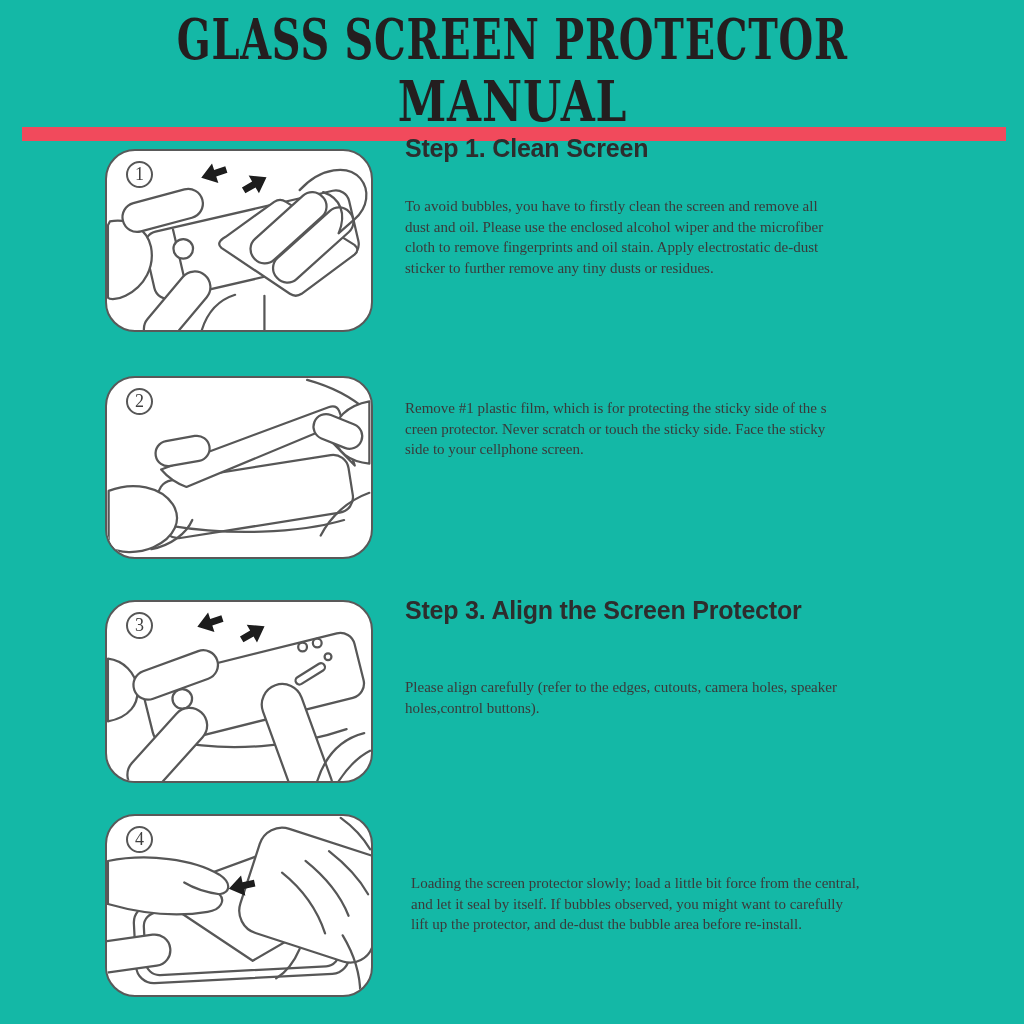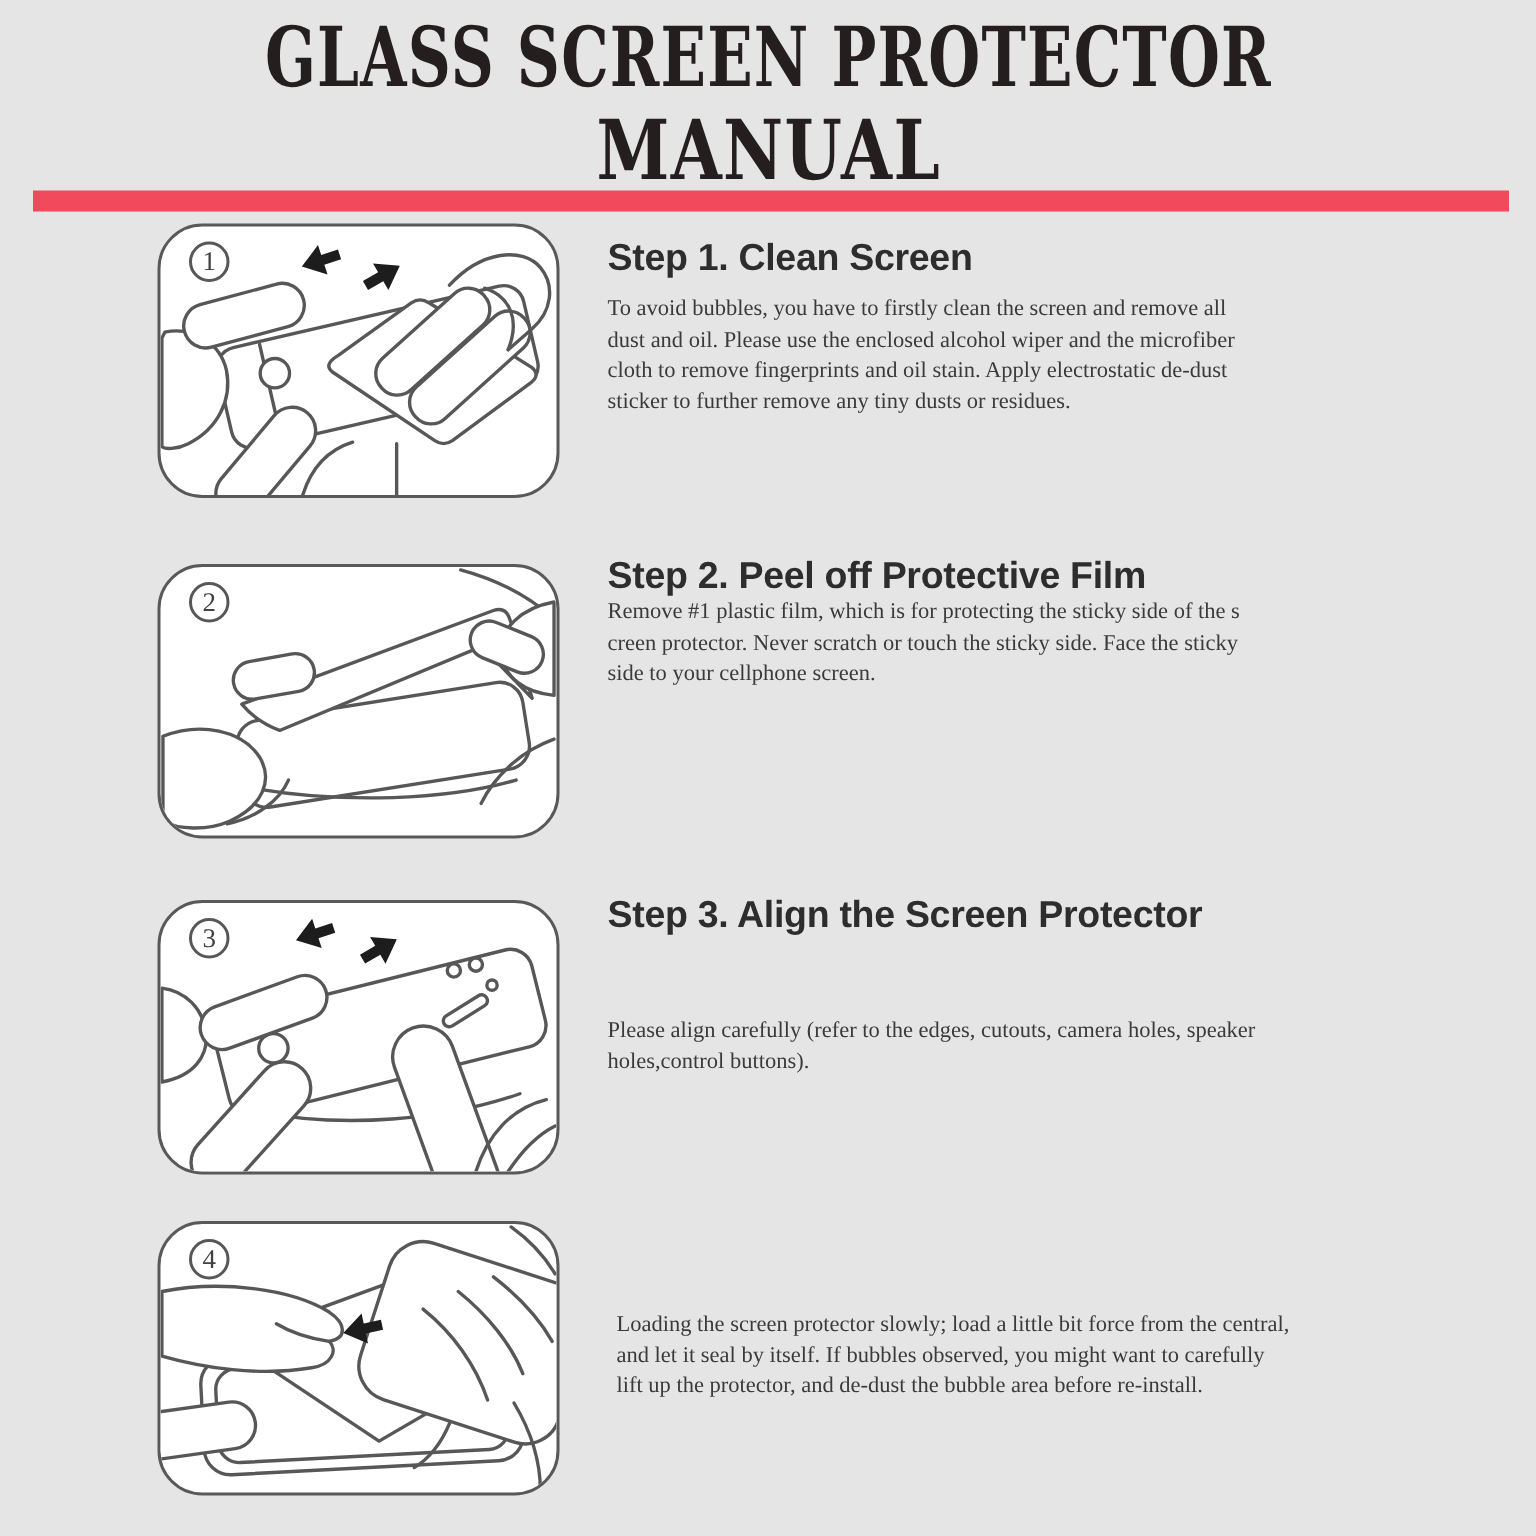--- a/index.html
+++ b/index.html
@@ -1,19 +1,19 @@
 <!DOCTYPE html>
 <html><head>
 <meta charset="utf-8">
 <style>
   * { margin:0; padding:0; box-sizing:border-box; }
   html,body { background:#ffffff; }
   .page {
     position:relative; width:1024px; height:1024px;
-    background:#e5e5e5; overflow:hidden;
+    background:#14b8a6; overflow:hidden;
     font-family:"Liberation Sans", sans-serif;
     padding-left:16px;
   }
 
   
   .title-row { position:absolute; left:0; width:100%; text-align:center; }
   #title1 { top:10px; }
   #title2 { top:72px; }
   .title-text {
     display:inline-block;
@@ -59,21 +59,21 @@
     z-index:3;
   }
 
   .step-heading {
     position:absolute; left:405px;
     font-family:"Liberation Sans", sans-serif;
     font-weight:700; font-size:25px; line-height:30px;
     color:#2d2d2d; letter-spacing:-0.2px;
     white-space:nowrap;
   }
-  #heading1 { top:157px; }
+  #heading1 { top:133px; }
   #heading2 { top:369px; }
   #heading3 { top:595px; }
   #heading4 { top:809px; }
 
   .step-body {
     position:absolute; left:405px; width:585px;
     font-family:"Liberation Serif", serif;
     font-size:15px; line-height:20.5px;
     color:#3a3a3a;
     white-space:pre;
@@ -166,21 +166,20 @@
         <g transform="rotate(-10 76 75)">
             <rect class="wh" x="48" y="62" width="56" height="26" rx="13"></rect>
           </g>
         <path class="wh" d="M0,116 C 26,106 54,112 66,130 C 76,146 68,164 46,174 C 30,181 10,180 0,174 Z"></path>
         <path class="ln" d="M44,176 C 64,172 80,160 86,146"></path>
       </g>
       <path class="ln" d="M268,118 C 246,126 228,142 218,162"></path>
     </svg>
     <div class="badge">2</div>
   </div>
-  <h2 class="step-heading" id="heading2">Step 2. Peel off Protective Film</h2>
   <p class="step-body" id="body2">Remove #1 plastic film, which is for protecting the sticky side of the s
 creen protector. Never scratch or touch the sticky side. Face the sticky
 side to your cellphone screen.</p>
 
   <div class="panel" id="panel3">
     <svg class="illu" viewBox="0 0 268 183">
       <g>
         <g transform="rotate(-14 150 88)">
           <rect class="wh" x="38" y="54" width="222" height="68" rx="15"></rect>
         </g>

